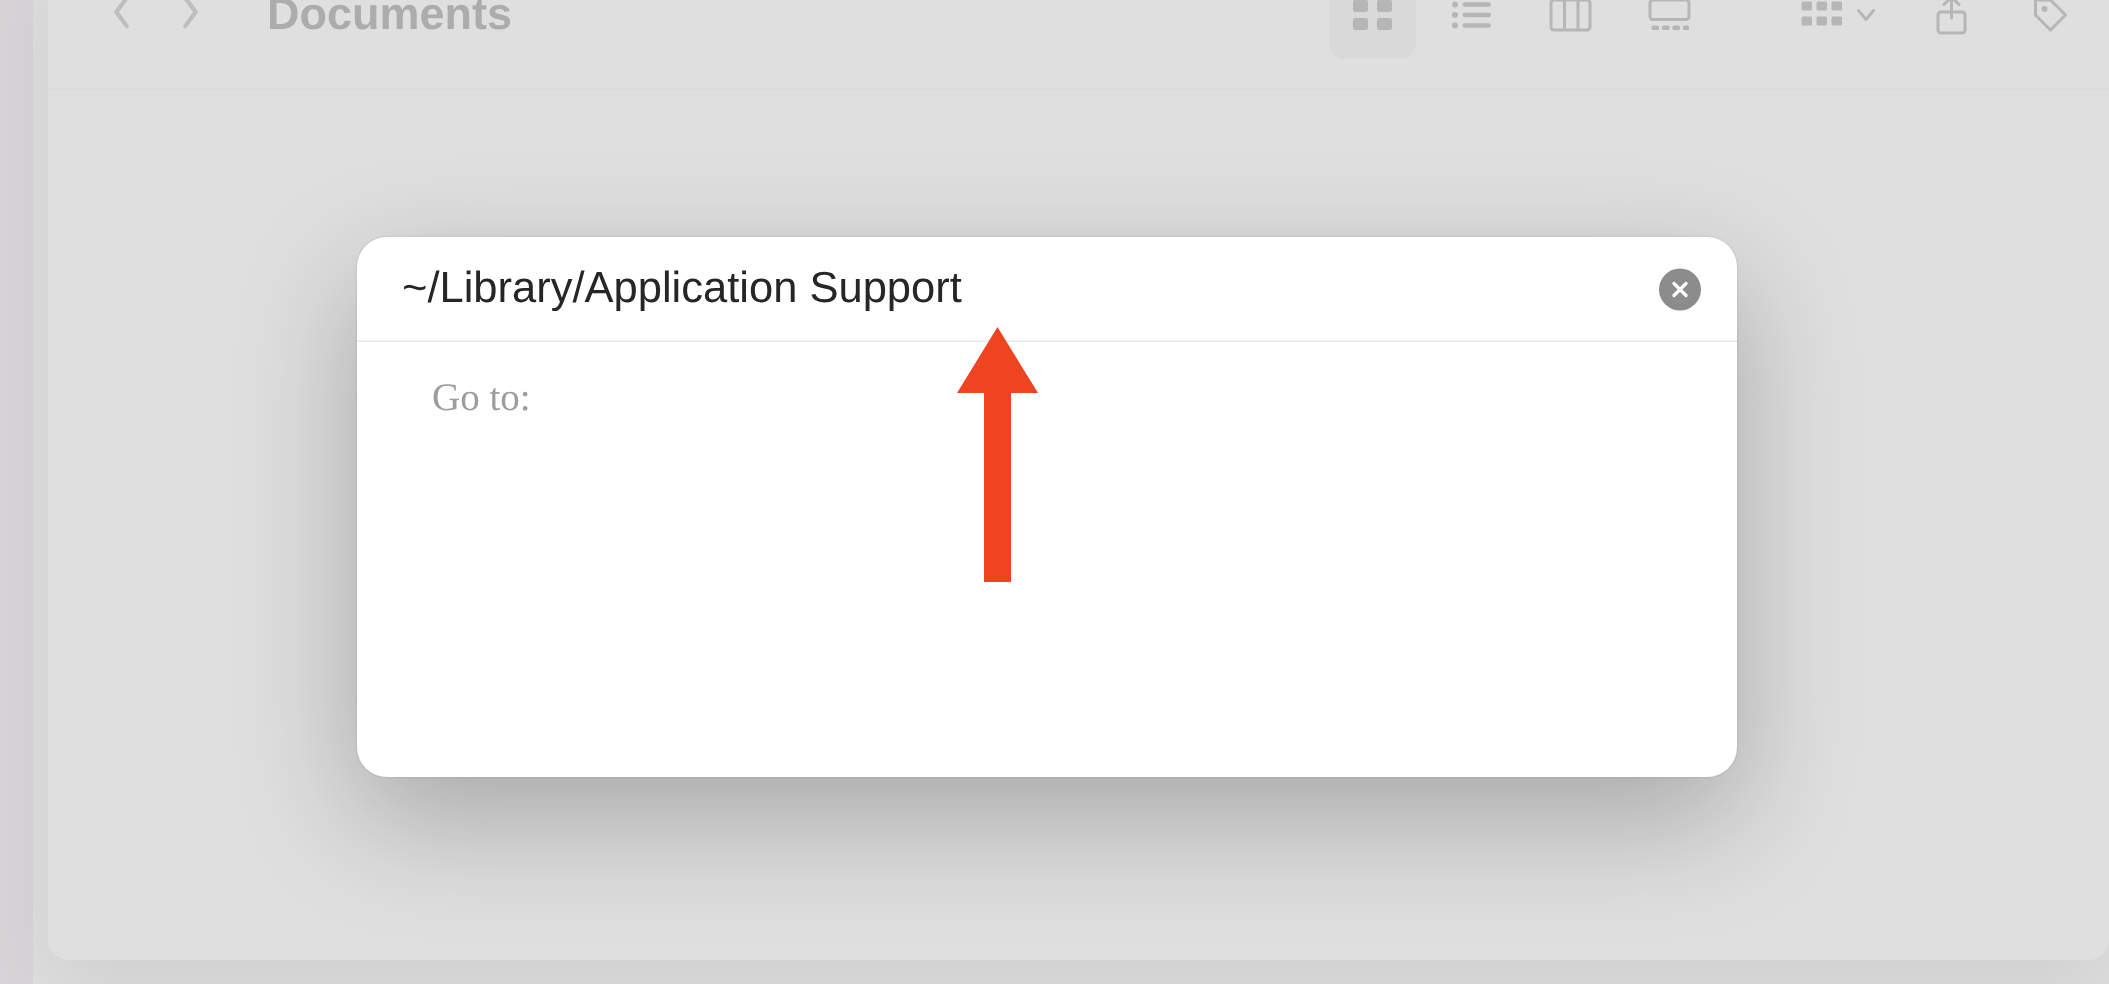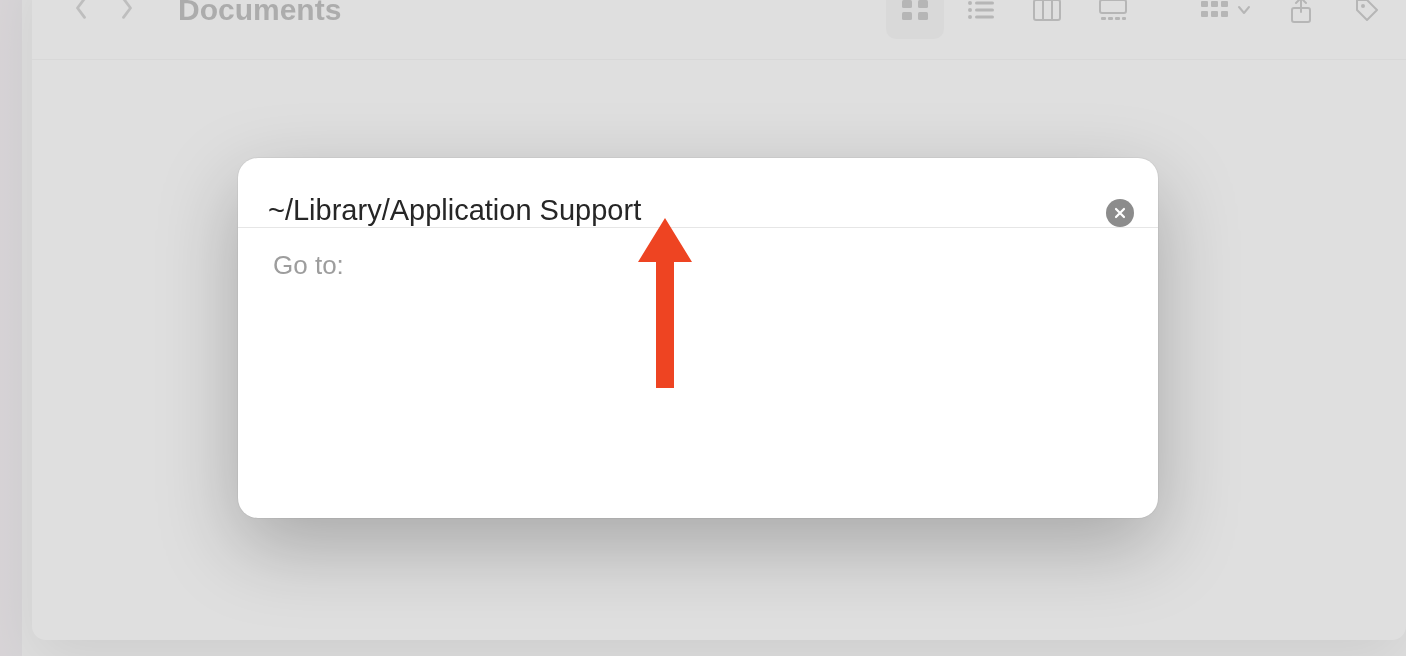--- a/index.html
+++ b/index.html
@@ -74,41 +74,41 @@
     width: 920px;
     height: 360px;
     background:#ffffff;
     border-radius: 20px;
     box-shadow: 0 28px 80px rgba(0,0,0,0.25), 0 0 0 1px rgba(0,0,0,0.04);
     overflow:hidden;
   }
   .goto-input-row {
     height: 70px;
     display:flex;
-    align-items:flex-end;
+    align-items:center;
     padding: 0 24px 0 30px;
     border-bottom: 1px solid #e6e6e6;
   }
   .goto-input {
     flex:1;
     border:none; outline:none;
     font-size: 29px;
     font-weight: 400;
     color:#262626;
     background:transparent;
   }
   .clear-btn {
     width:28px; height:28px; border-radius:50%;
     background:#8c8c8c;
     display:flex; align-items:center; justify-content:center;
     cursor:pointer;
     flex-shrink:0;
   }
   .clear-btn svg { width:12px; height:12px; }
-  .goto-body { padding: 22px 35px; }
+  .goto-body { padding: 22px 50px; font-family: Liberation Serif, serif; }
   .goto-label {
     font-size: 26px;
     color:#9d9d9d;
     font-weight:400;
   }
 
   
   .anno-arrow {
     position:absolute;
     left: 638px;

